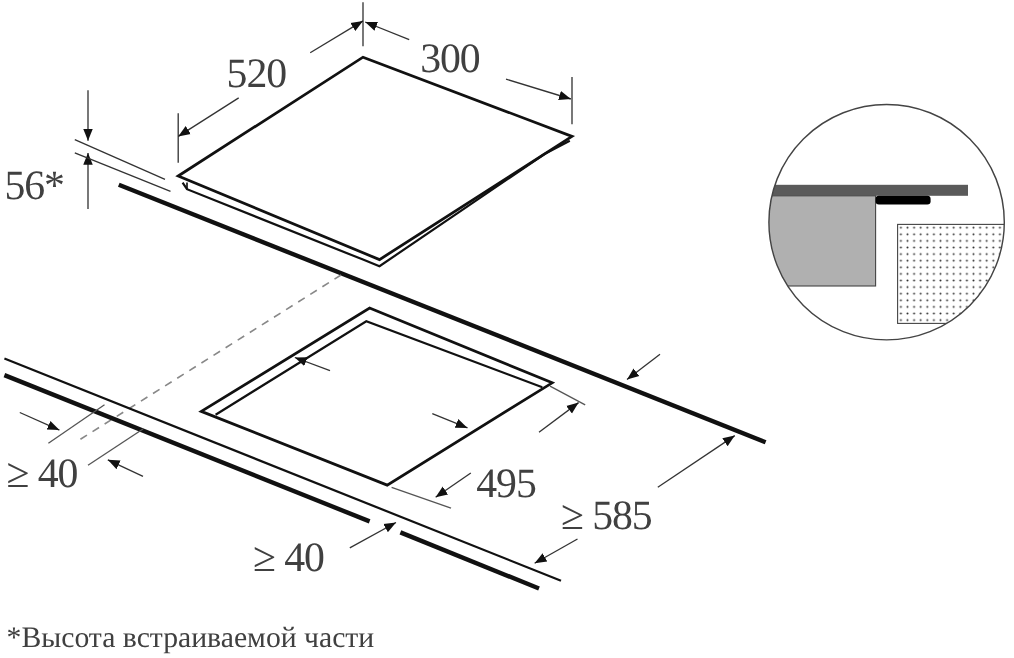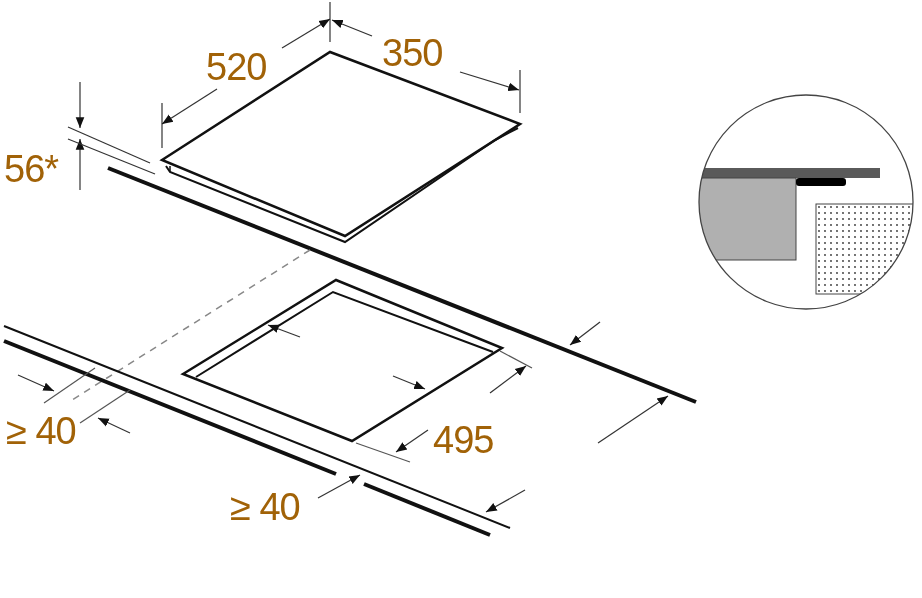--- a/index.html
+++ b/index.html
@@ -1,18 +1,18 @@
 <!DOCTYPE html>
 <html><head>
 <meta charset="utf-8">
 <style>
   html,body{margin:0;padding:0;background:#ffffff;}
   #canvas{position:relative;width:922px;height:598px;overflow:hidden;background:#fff;}
   svg{position:absolute;left:0;top:0;}
-  .lbl{position:absolute;font-family:Liberation Sans, sans-serif;color:#a16207;white-space:nowrap;line-height:1;}
+  .lbl{position:absolute;font-family:Liberation Serif, serif;color:#404040;white-space:nowrap;line-height:1;}
   .dim{font-size:38px;letter-spacing:-1px;}
   .foot{font-size:27px;}
 </style>
 </head>
 <body>
 
 <div id="canvas">
   <svg width="922" height="598" viewBox="0 0 922 598">
     <defs>
       <marker id="ah" viewBox="0 0 10 10" refX="10" refY="5" markerWidth="9" markerHeight="9" orient="auto-start-reverse">
@@ -101,18 +101,20 @@
         <rect x="690" y="168" width="190" height="10" fill="#5a5a5a"></rect>
         <rect x="690" y="178" width="106" height="82" fill="#b0b0b0" stroke="#444" stroke-width="1"></rect>
         <rect x="796" y="178" width="50" height="8" rx="3" fill="#000"></rect>
         <rect x="816" y="204" width="110" height="90" fill="url(#dots)" stroke="#444" stroke-width="1"></rect>
       </g>
       <circle cx="806" cy="202" r="107" fill="none" stroke="#444" stroke-width="1.3"></circle>
     </g>
   </svg>
 
   <div class="lbl dim" style="left:206px;top:48px;">520</div>
-  <div class="lbl dim" style="left:382px;top:34px;">350</div>
+  <div class="lbl dim" style="left:382px;top:34px;">300</div>
   <div class="lbl dim" style="left:4px;top:106px;margin-top:44px;">56*</div>
   <div class="lbl dim" style="left:433px;top:395px;margin-top:26px;">495</div>
+  <div class="lbl dim" style="left:510px;top:450px;">≥ 585</div>
   <div class="lbl dim" style="left:6px;top:412px;">≥ 40</div>
   <div class="lbl dim" style="left:230px;top:488px;">≥ 40</div>
+  <div class="lbl foot" style="left:6px;top:566px;">*Высота встраиваемой части</div>
 </div>
 
 </body></html>

